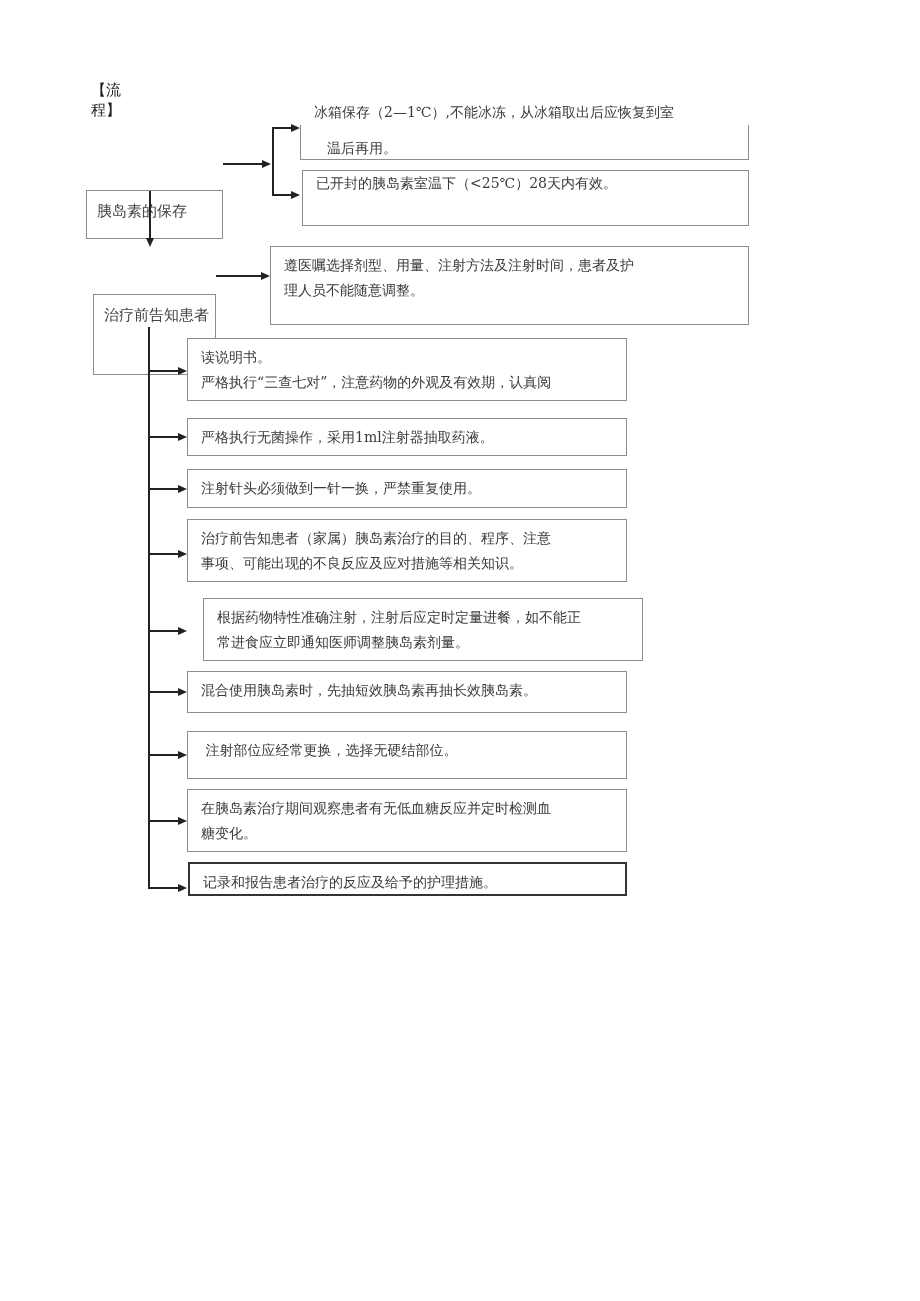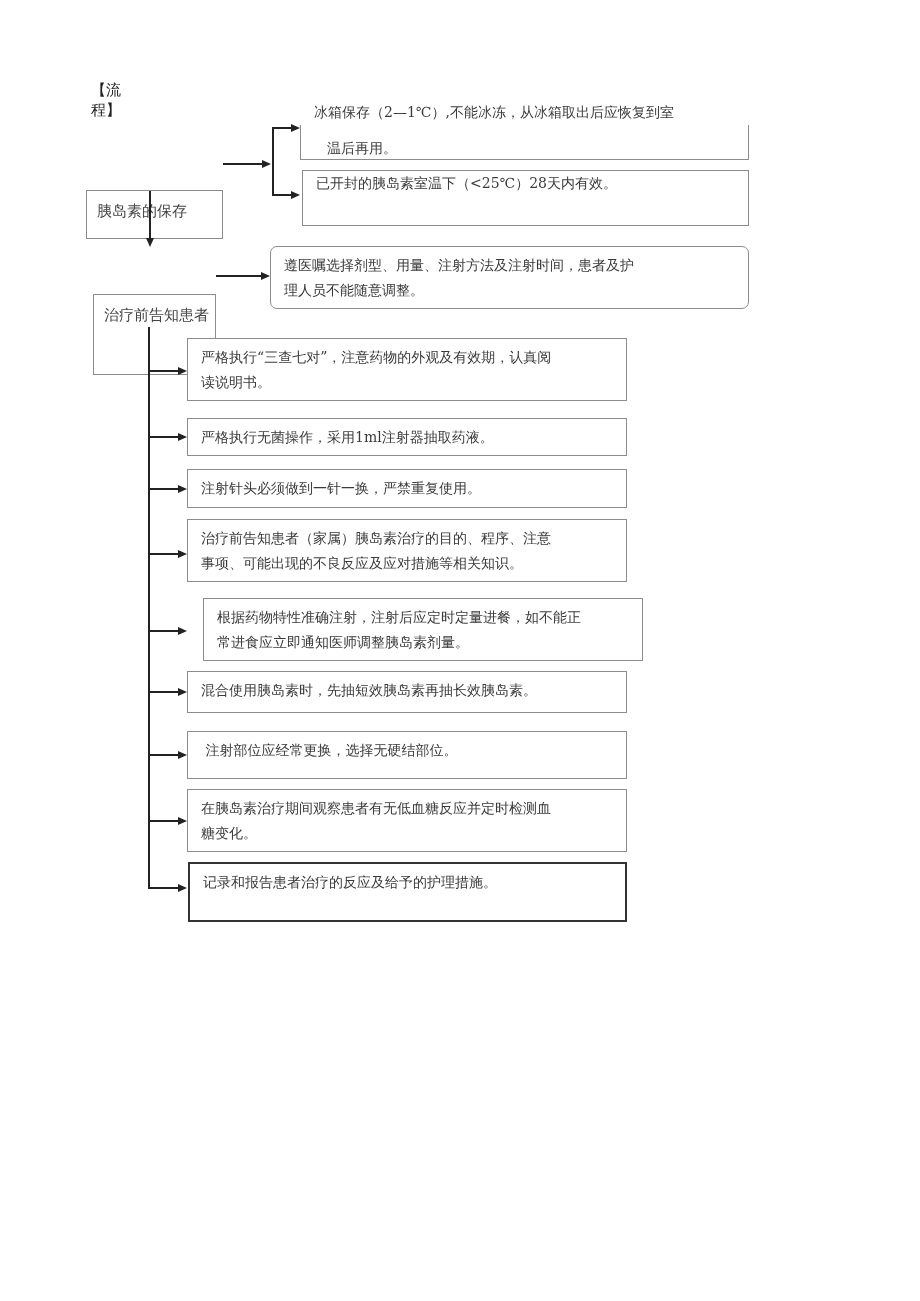--- a/index.html
+++ b/index.html
@@ -50,32 +50,32 @@
 <div class="line" style="left:149px; top:191px; width:2px; height:48px;"></div>
 <div class="arrow d" style="left:146px; top:238px;"></div>
 
 <div class="box left" style="left:93px; top:246px; width:123px; height:81px;">
   <span>治疗前告知患者</span>
 </div>
 
 <div class="line" style="left:216px; top:275px; width:46px; height:2px;"></div>
 <div class="arrow r" style="left:261px; top:272px;"></div>
 
-<div class="box" style="left:270px; top:246px; width:479px; height:63px;border-radius:7px;">
+<div class="box" style="left:270px; top:246px; width:479px; height:79px;">
   <div>遵医嘱选择剂型、用量、注射方法及注射时间，患者及护</div>
   <div>理人员不能随意调整。</div>
 </div>
 
 <div class="line" style="left:148px; top:327px; width:2px; height:561px;"></div>
 
 <div class="line" style="left:148px; top:370px; width:30px; height:2px;"></div>
 <div class="arrow r" style="left:178px; top:367px;"></div>
 <div class="box" style="left:187px; top:338px; width:440px; height:63px;">
+  <div>读说明书。</div>
   <div>严格执行“三查七对”，注意药物的外观及有效期，认真阅</div>
-  <div>读说明书。</div>
 </div>
 
 <div class="line" style="left:148px; top:436px; width:30px; height:2px;"></div>
 <div class="arrow r" style="left:178px; top:433px;"></div>
 <div class="box" style="left:187px; top:418px; width:440px; height:38px;">
   <div>严格执行无菌操作，采用1ml注射器抽取药液。</div>
 </div>
 
 <div class="line" style="left:148px; top:488px; width:30px; height:2px;"></div>
 <div class="arrow r" style="left:178px; top:485px;"></div>
@@ -111,15 +111,15 @@
 
 <div class="line" style="left:148px; top:820px; width:30px; height:2px;"></div>
 <div class="arrow r" style="left:178px; top:817px;"></div>
 <div class="box" style="left:187px; top:789px; width:440px; height:63px;">
   <div>在胰岛素治疗期间观察患者有无低血糖反应并定时检测血</div>
   <div>糖变化。</div>
 </div>
 
 <div class="line" style="left:148px; top:887px; width:30px; height:2px;"></div>
 <div class="arrow r" style="left:178px; top:884px;"></div>
-<div class="box dark" style="left:188px; top:862px; width:439px; height:60px;">
+<div class="box dark" style="left:188px; top:862px; width:439px; height:34px;">
   <div>记录和报告患者治疗的反应及给予的护理措施。</div>
 </div>
 
 </body></html>

